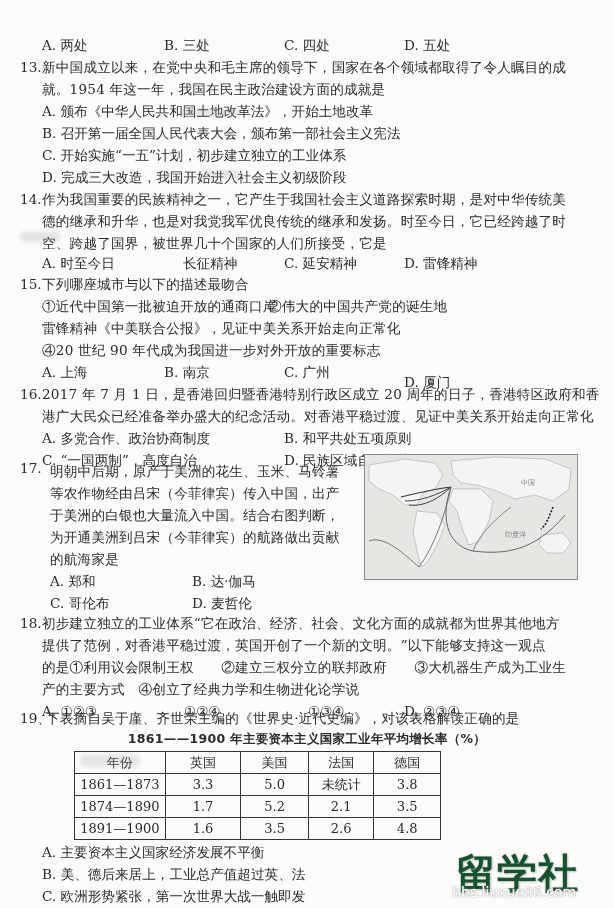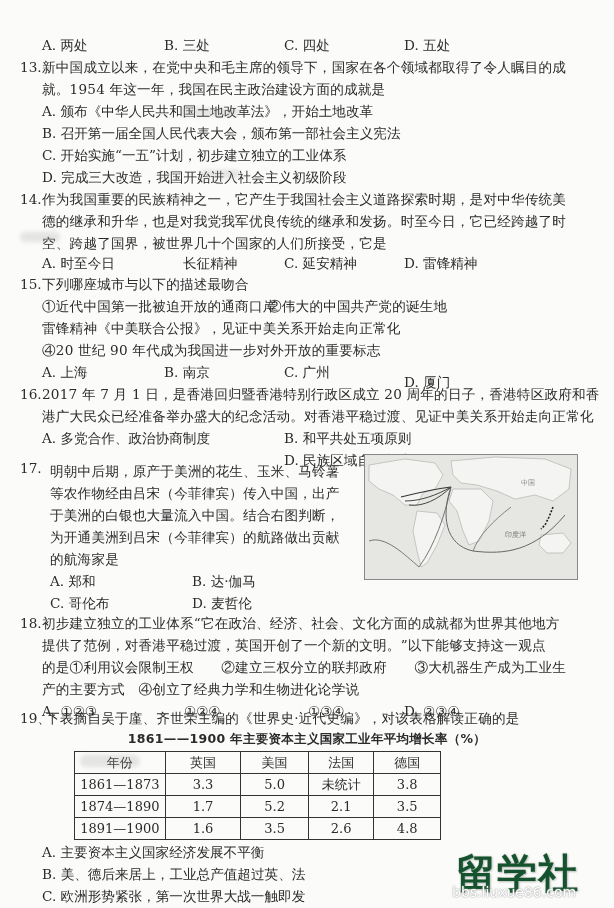--- a/index.html
+++ b/index.html
@@ -67,20 +67,21 @@
   <div class="opt" style="left:42px;top:362px">A. 上海</div>
   <div class="opt" style="left:164px;top:362px">B. 南京</div>
   <div class="opt" style="left:284px;top:362px">C. 广州</div>
   <div class="opt" style="left:404px;top:372px">D. 厦门</div>
 
   <div class="qnum" style="left:20px;top:384px">16.</div>
   <div class="line" style="left:42px;top:384px">2017 年 7 月 1 日，是香港回归暨香港特别行政区成立 20 周年的日子，香港特区政府和香</div>
   <div class="line" style="left:42px;top:406px">港广大民众已经准备举办盛大的纪念活动。对香港平稳过渡、见证中美关系开始走向正常化</div>
   <div class="opt" style="left:42px;top:428px">A. 多党合作、政治协商制度</div>
   <div class="opt" style="left:284px;top:428px">B. 和平共处五项原则</div>
+  <div class="opt" style="left:42px;top:450px">C. “一国两制”，高度自治</div>
   <div class="opt" style="left:284px;top:450px">D. 民族区域自治制度</div>
 
   <div class="qnum" style="left:20px;top:458px">17.</div>
   <div class="line" style="left:50px;top:458px;top:461px">明朝中后期，原产于美洲的花生、玉米、马铃薯</div>
   <div class="line" style="left:50px;top:483px">等农作物经由吕宋（今菲律宾）传入中国，出产</div>
   <div class="line" style="left:50px;top:505px">于美洲的白银也大量流入中国。结合右图判断，</div>
   <div class="line" style="left:50px;top:527px">为开通美洲到吕宋（今菲律宾）的航路做出贡献</div>
   <div class="line" style="left:50px;top:549px">的航海家是</div>
   <div class="opt" style="left:50px;top:571px">A. 郑和</div>
   <div class="opt" style="left:192px;top:571px">B. 达·伽马</div>

